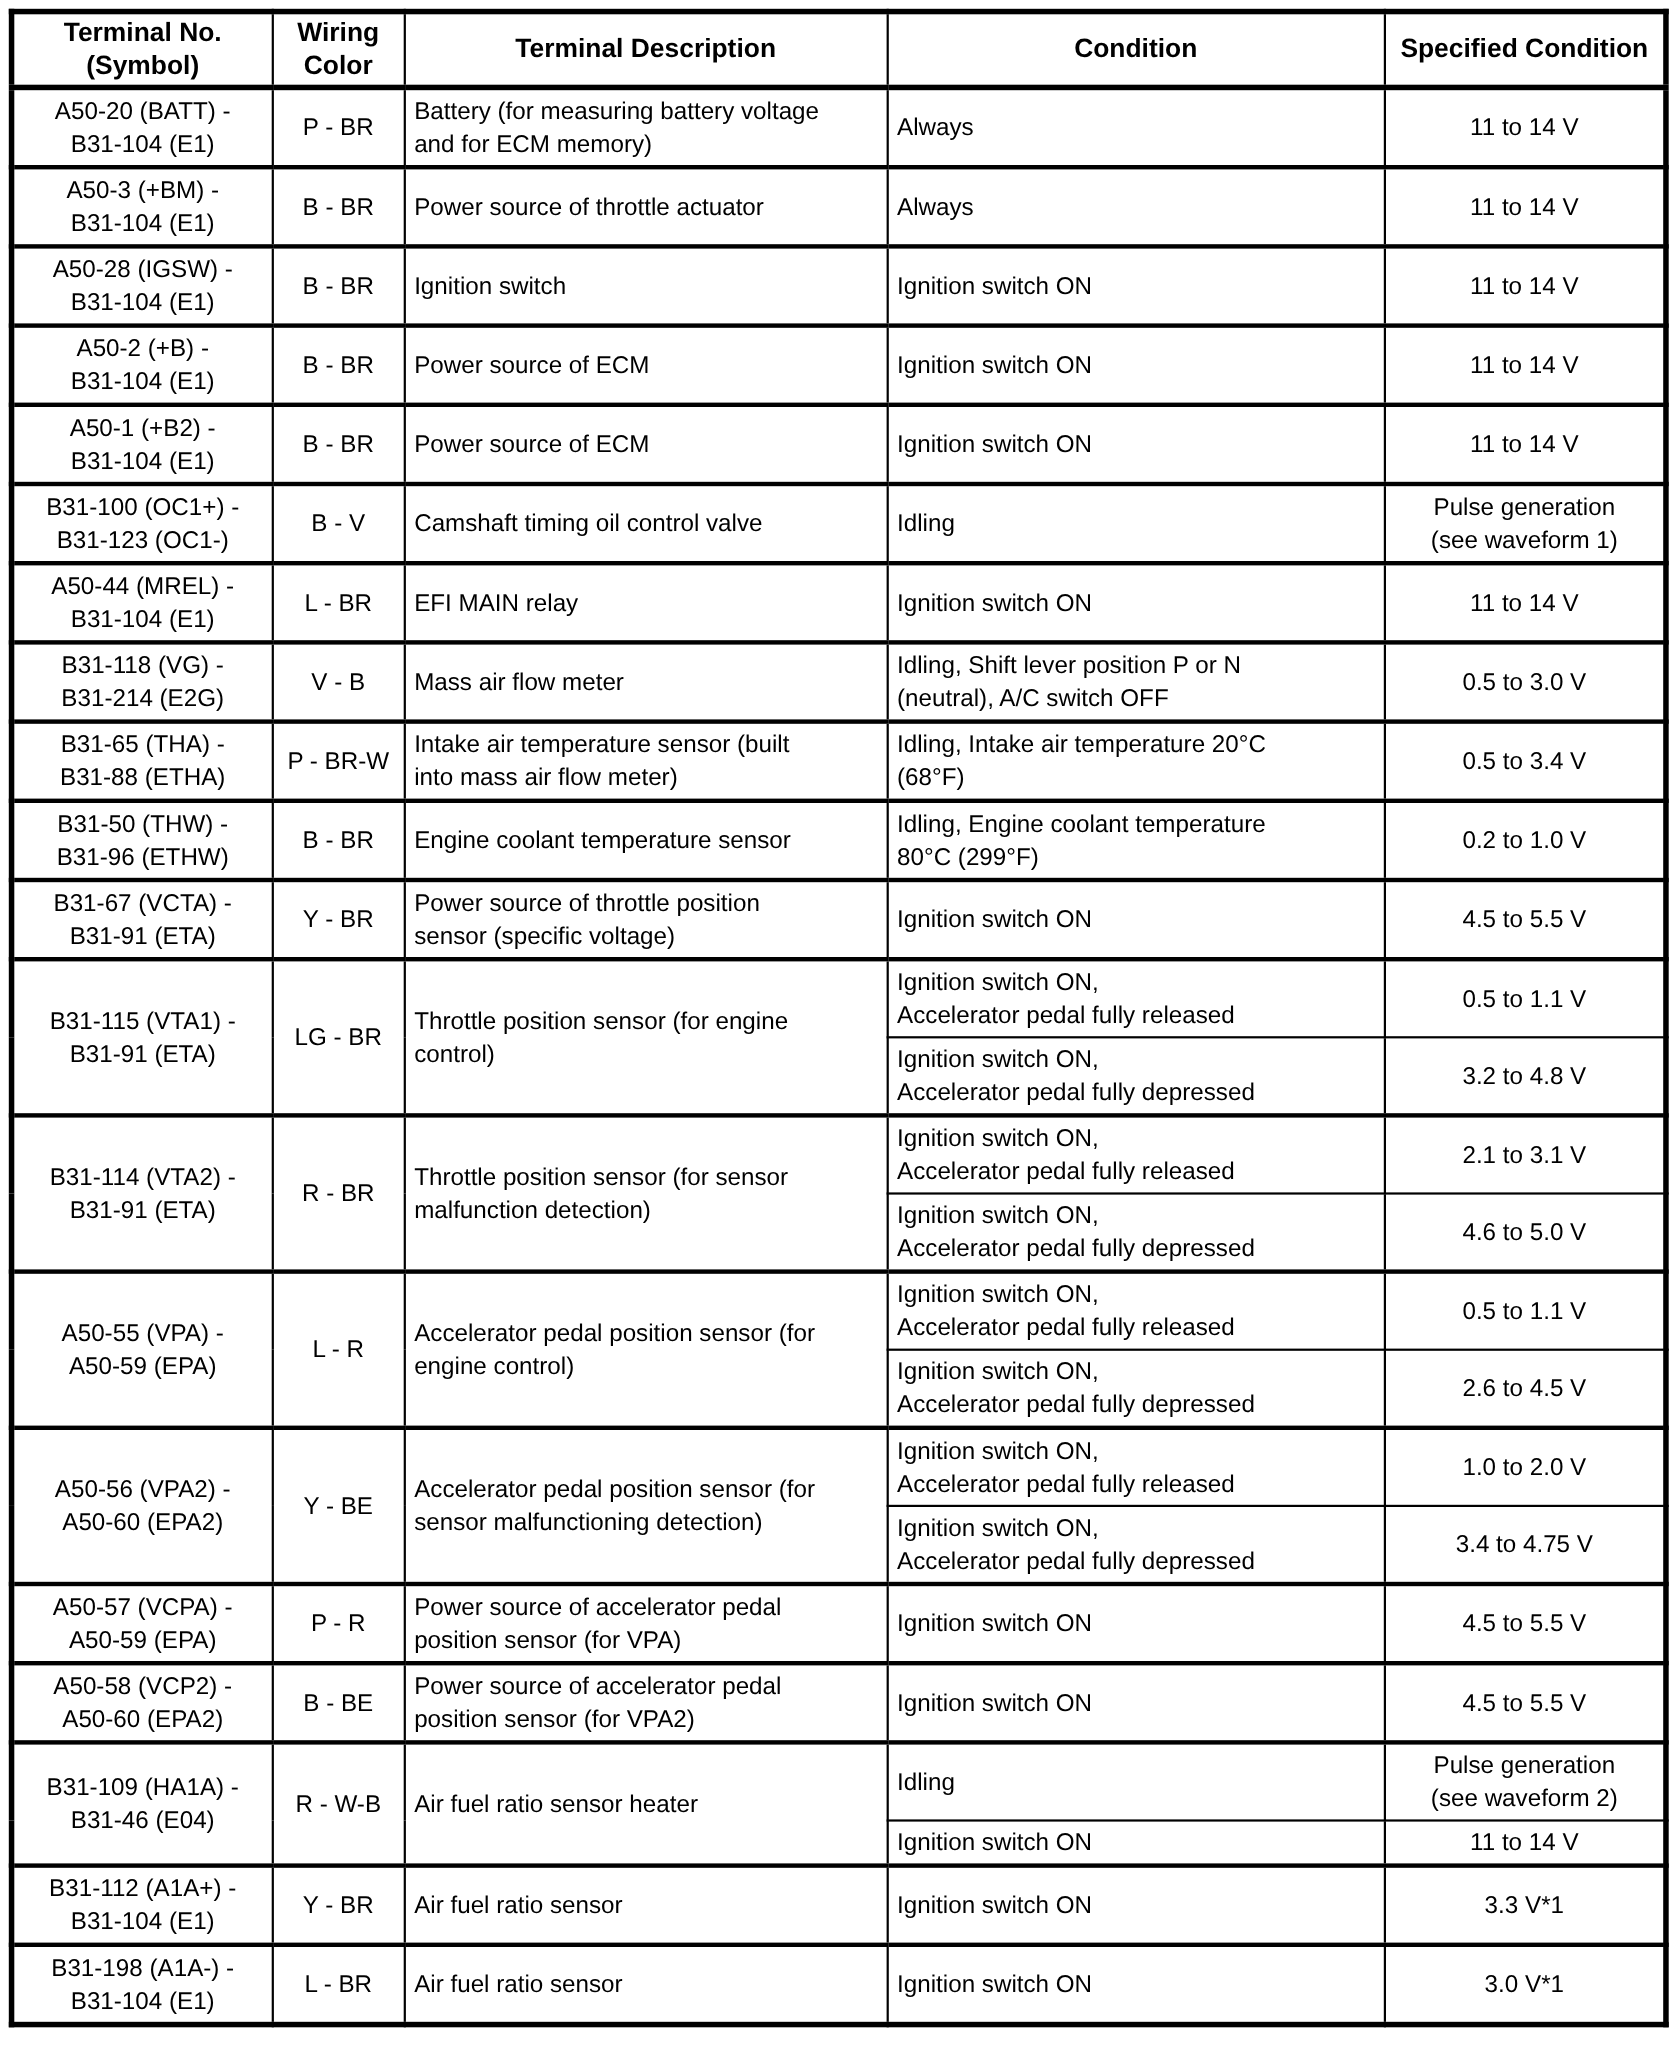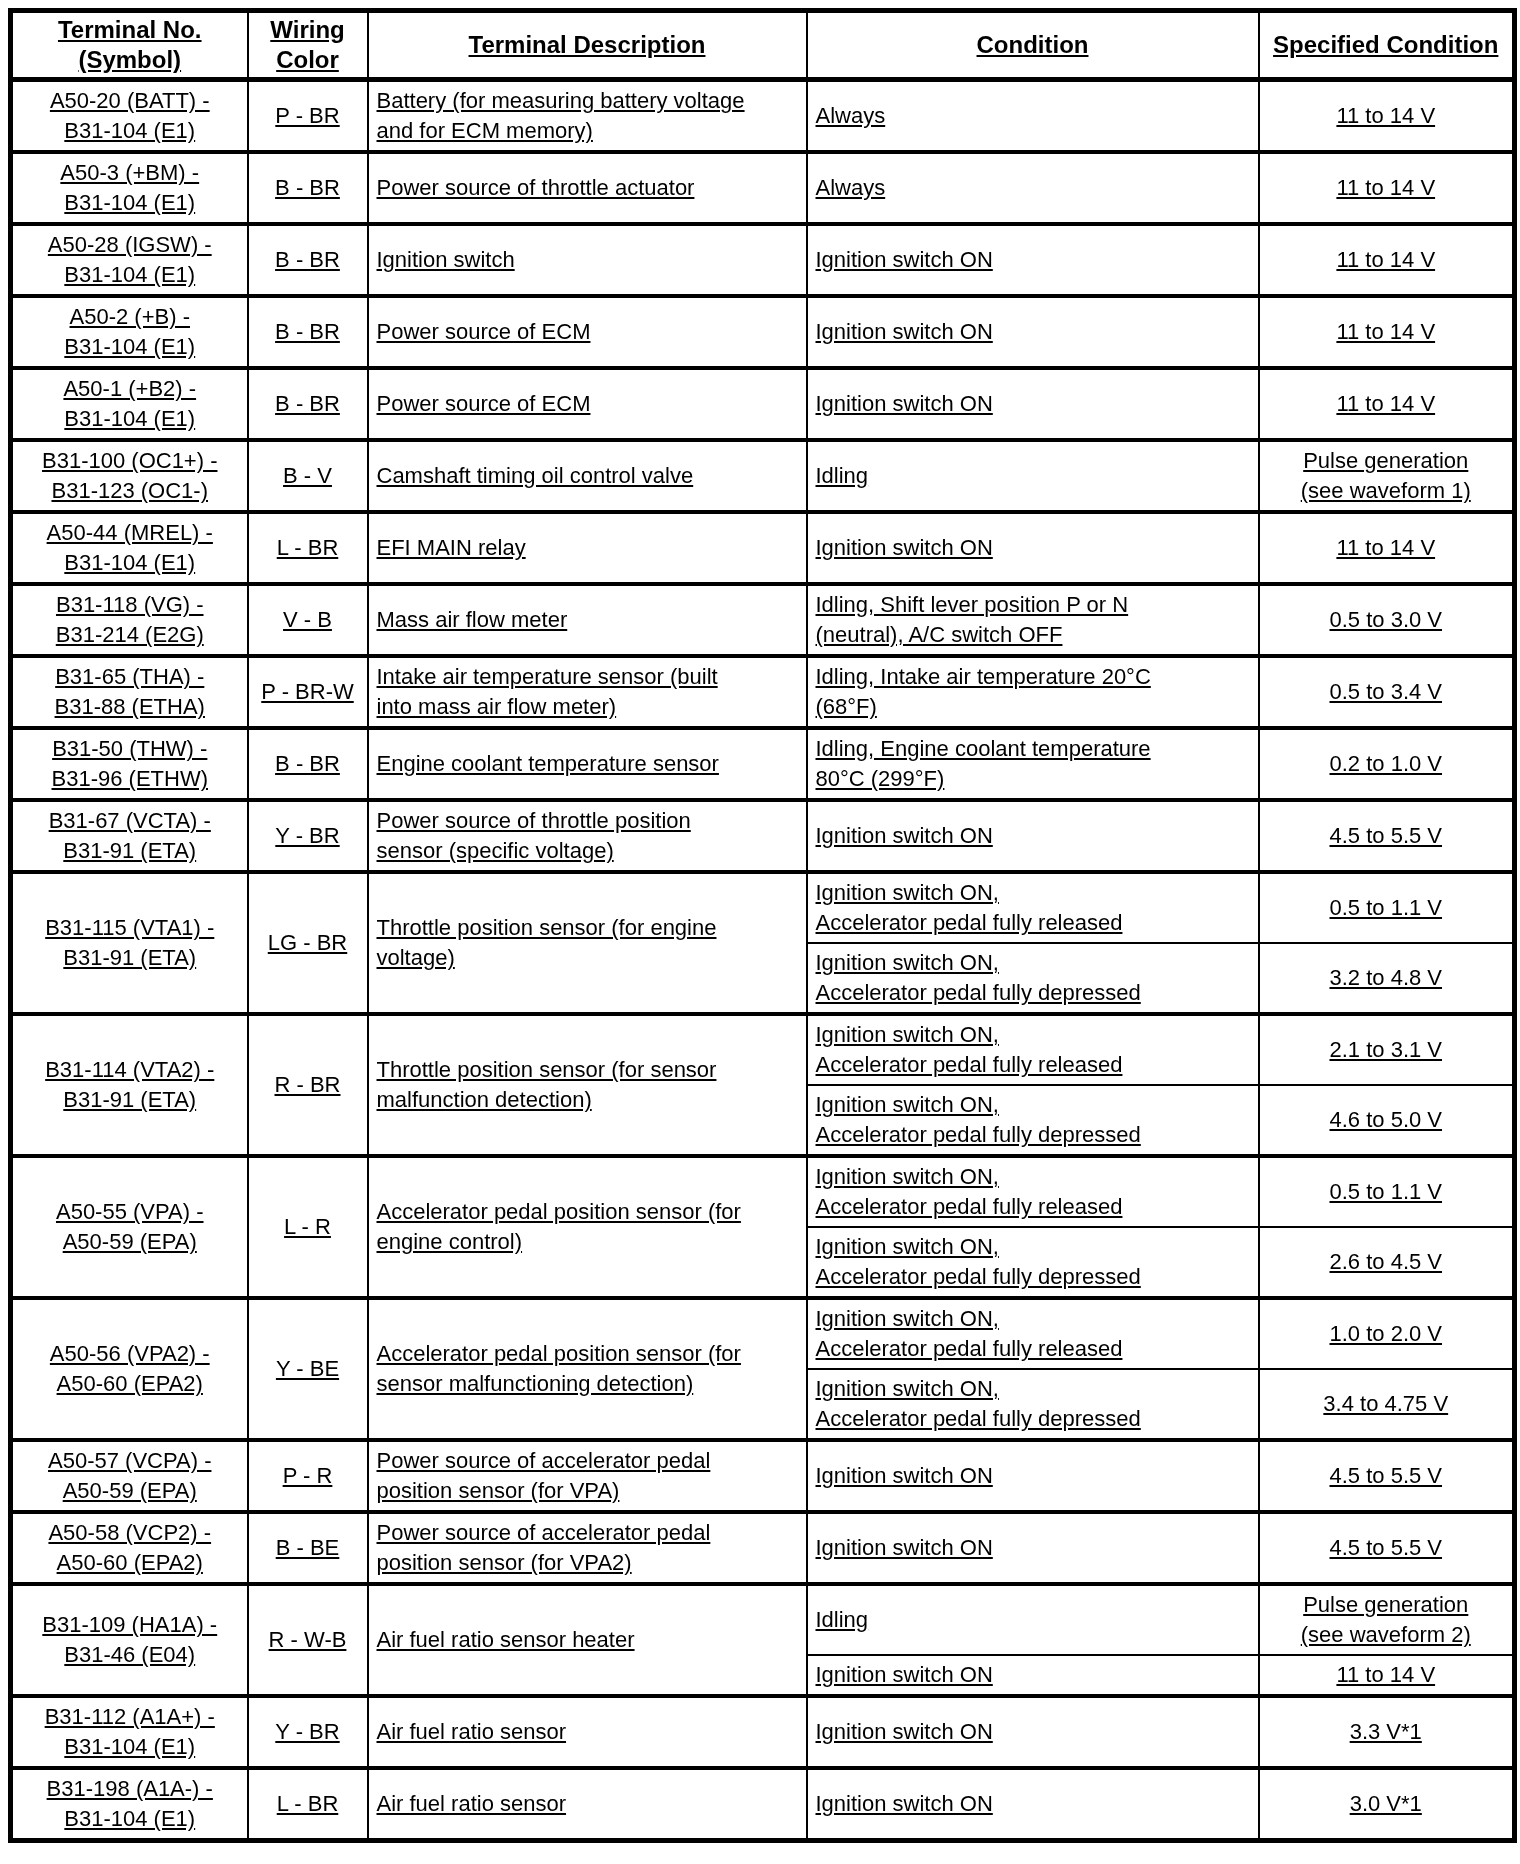--- a/index.html
+++ b/index.html
@@ -8,21 +8,20 @@
     padding: 0;
     background: #ffffff;
     font-family: "Liberation Sans", sans-serif;
     color: #000000;
   }
   .page {
     width: 1244px;
     min-height: 1864px;
     padding: 8px;
     background: #ffffff;
-    text-decoration: underline;
   }
   table.spec-table {
     border-collapse: collapse;
     table-layout: fixed;
     width: 1504px;
     border: 5px solid #000000;
   }
   col.c1 { width: 237px; }
   col.c2 { width: 120px; }
   col.c3 { width: 439px; }
@@ -179,21 +178,21 @@
           <td rowspan="1" class="c-description">Power source of throttle position
 sensor (specific voltage)</td>
           <td class="c-condition">Ignition switch ON</td>
           <td class="c-specified">4.5 to 5.5 V</td>
         </tr>
         <tr class="group-start">
           <td rowspan="2" class="c-terminal">B31-115 (VTA1) -
 B31-91 (ETA)</td>
           <td rowspan="2" class="c-wiring">LG - BR</td>
           <td rowspan="2" class="c-description">Throttle position sensor (for engine
-voltage)</td>
+control)</td>
           <td class="c-condition">Ignition switch ON,
 Accelerator pedal fully released</td>
           <td class="c-specified">0.5 to 1.1 V</td>
         </tr>
         <tr class="sub-row">
           <td class="c-condition">Ignition switch ON,
 Accelerator pedal fully depressed</td>
           <td class="c-specified">3.2 to 4.8 V</td>
         </tr>
         <tr class="group-start">

